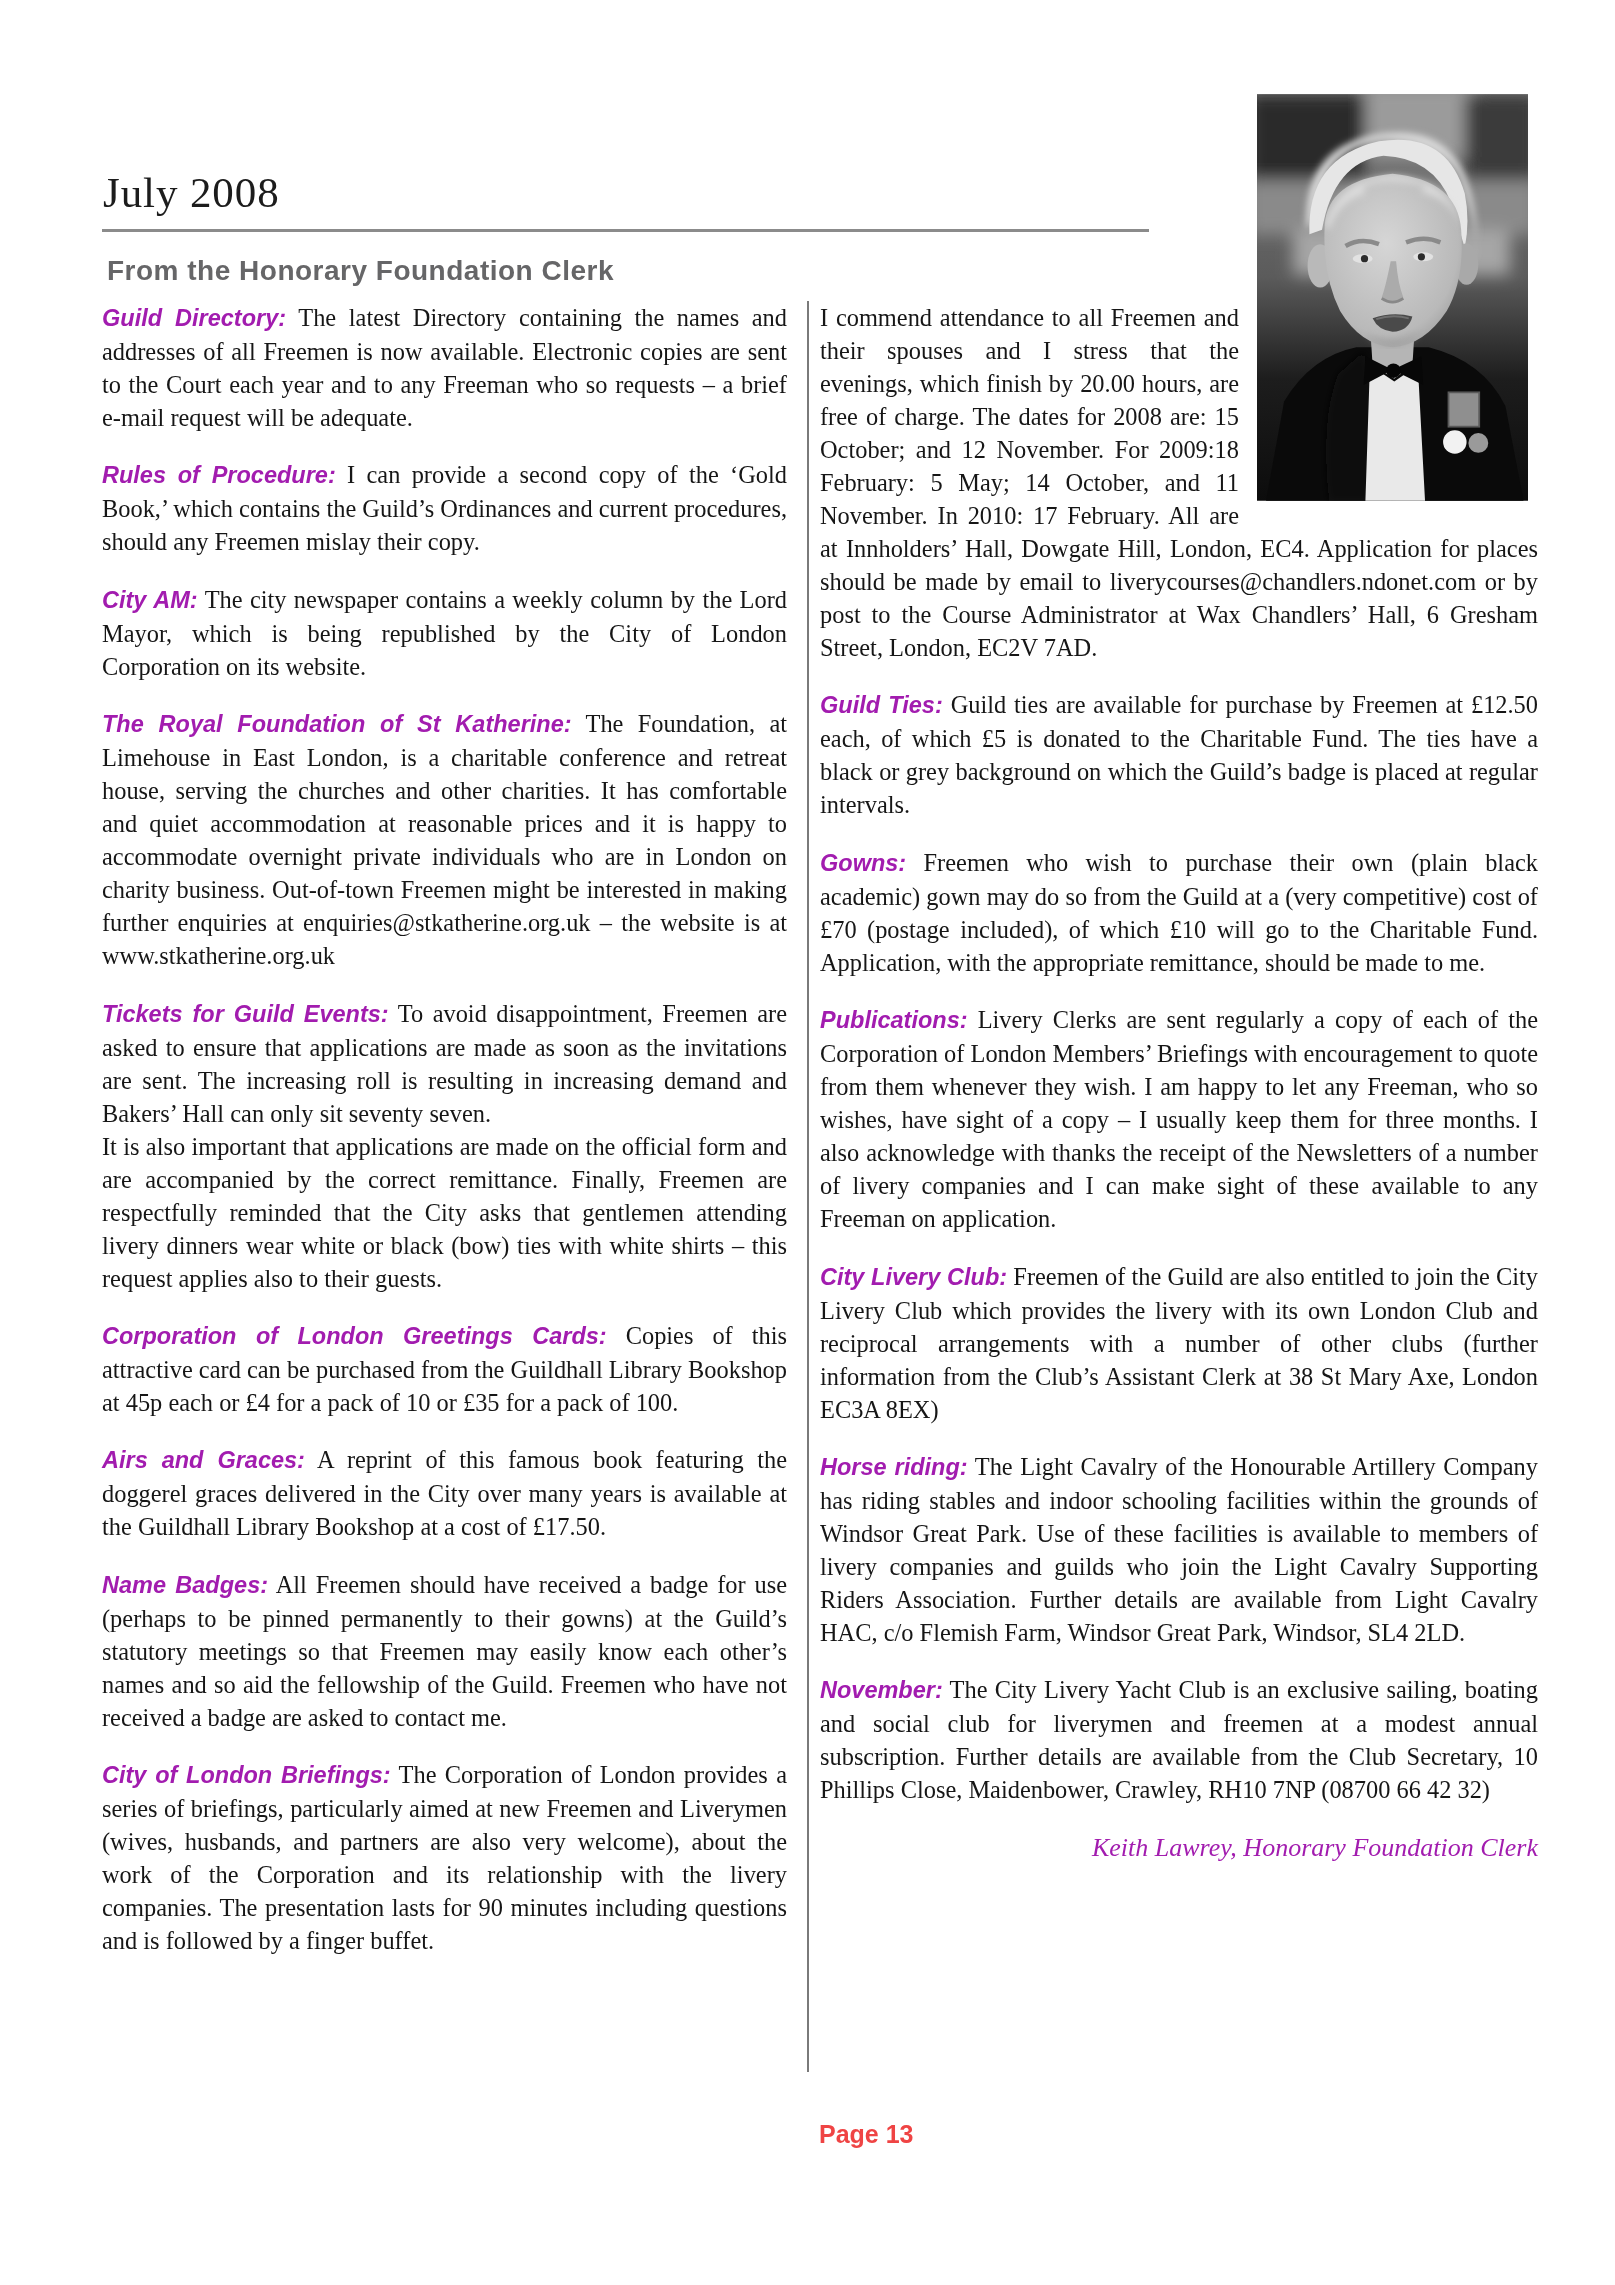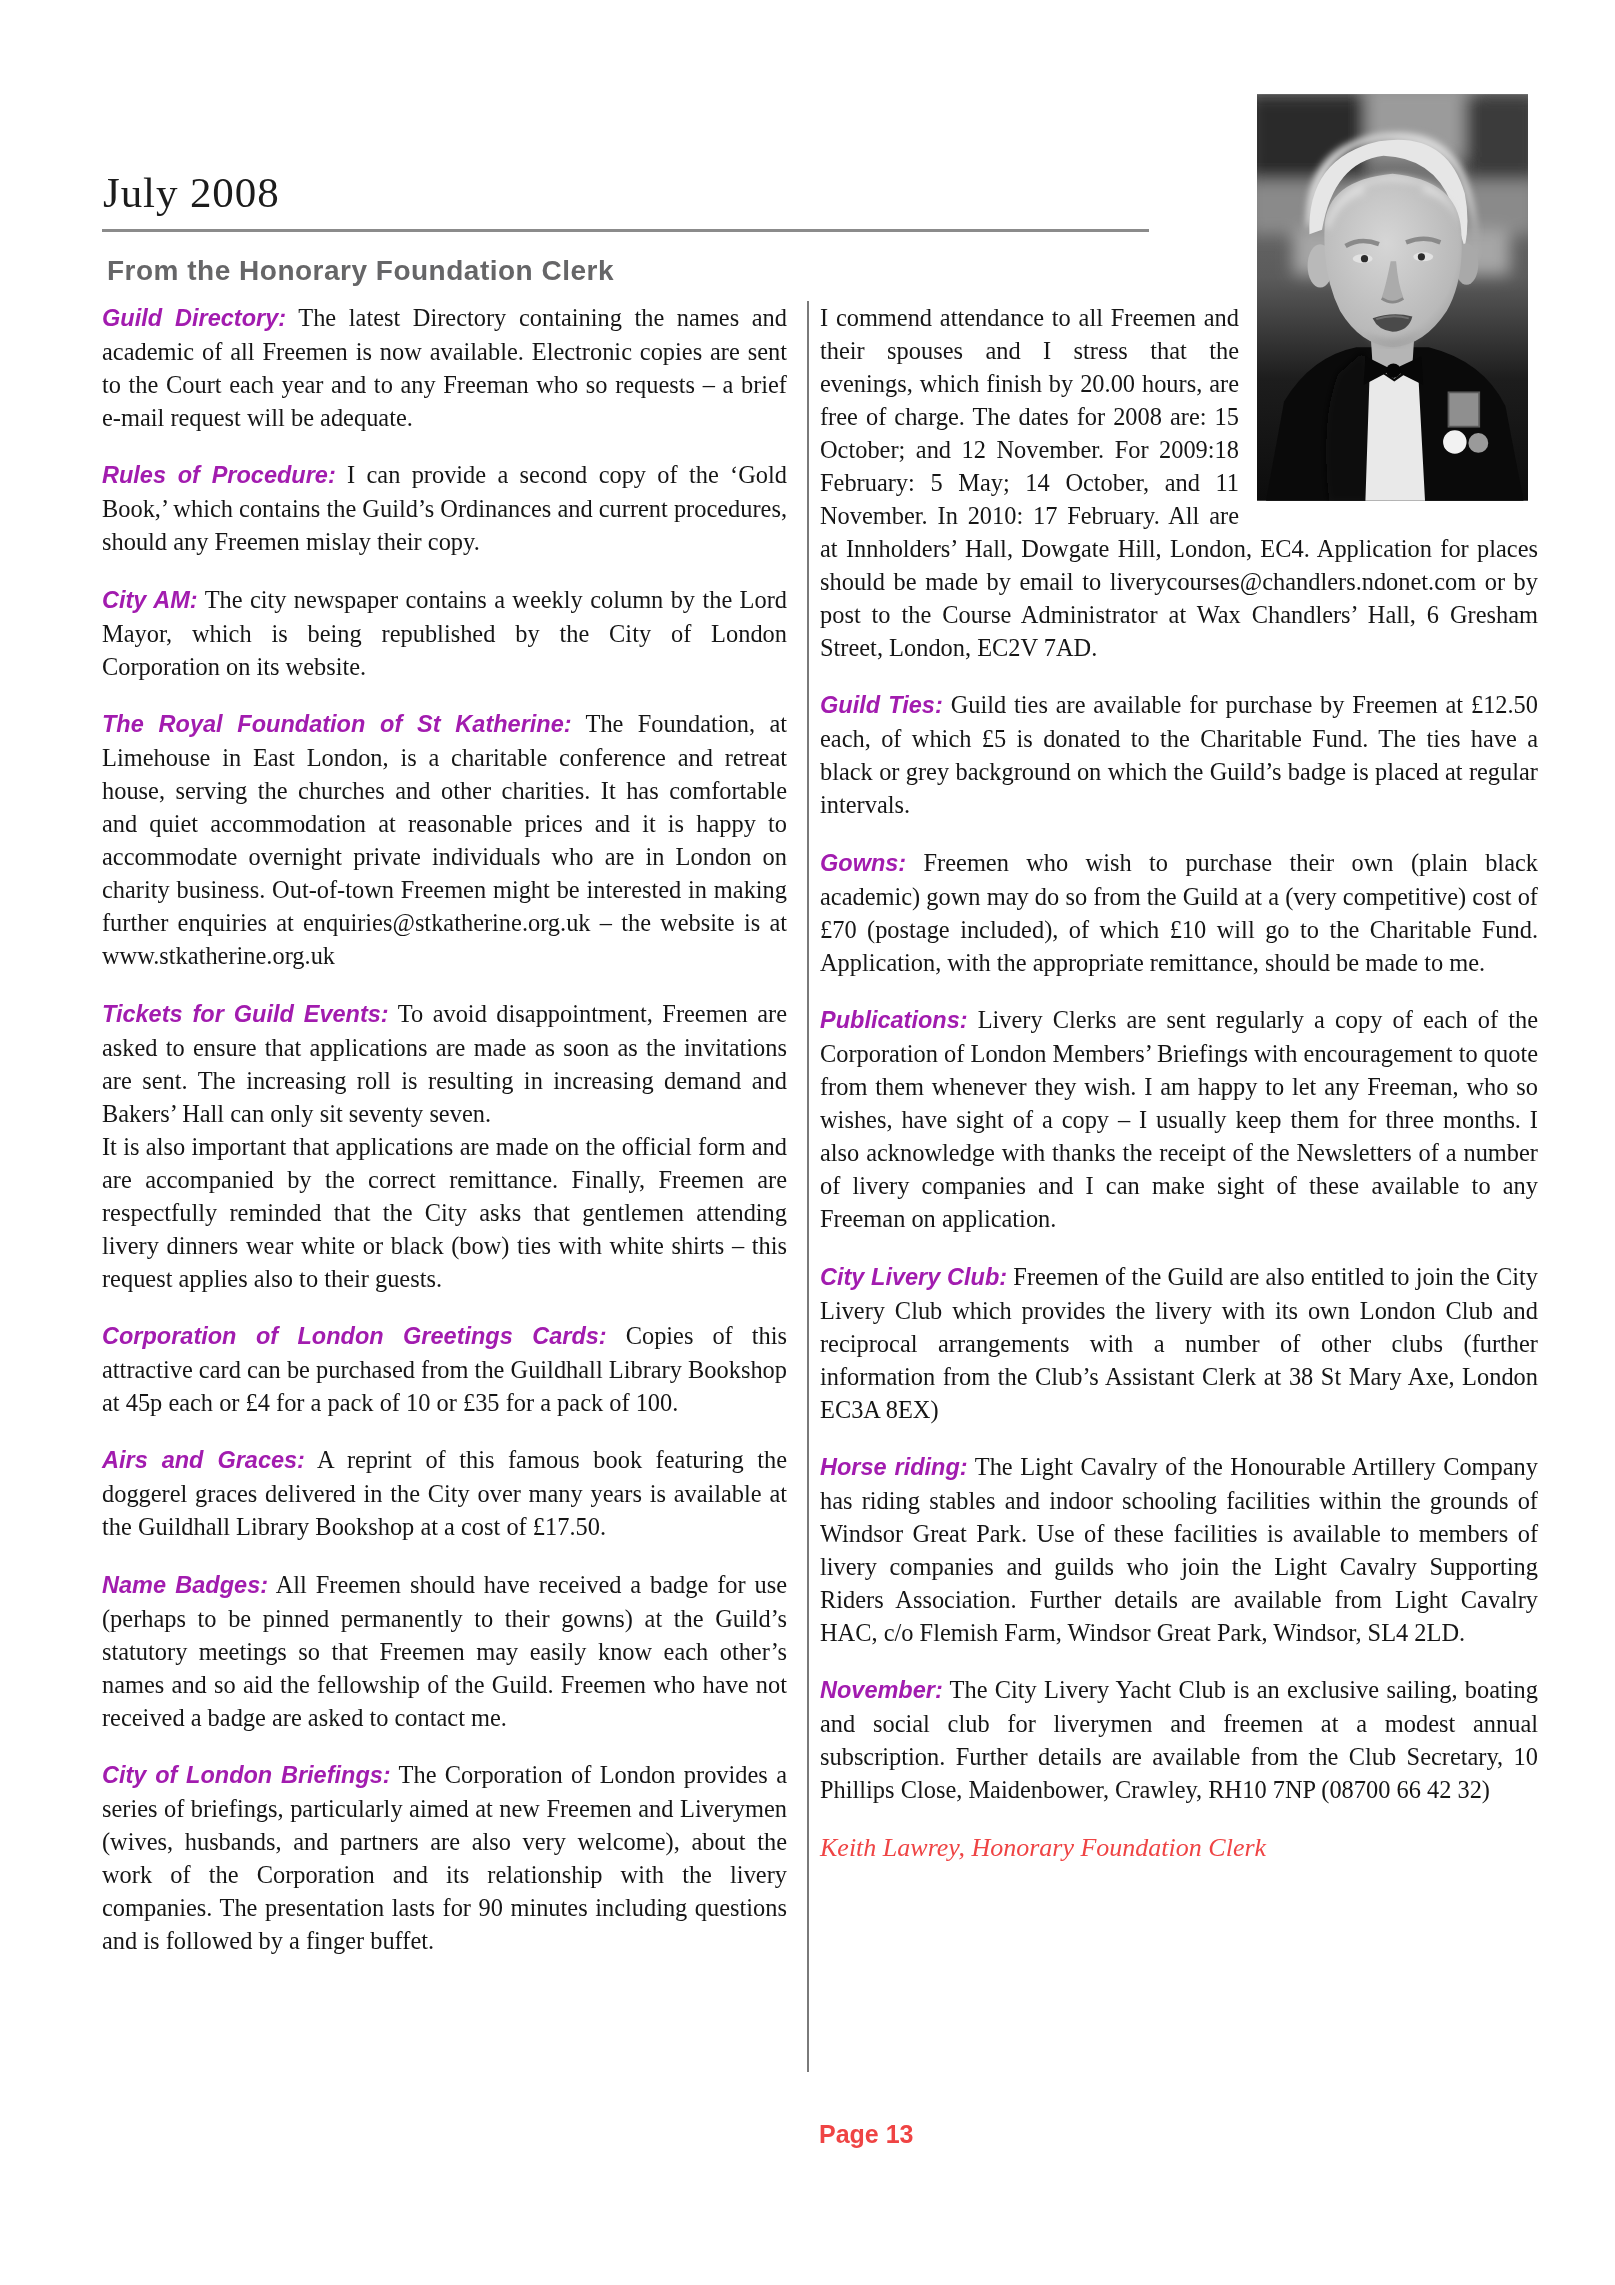--- a/index.html
+++ b/index.html
@@ -69,24 +69,24 @@
   }
   .portrait {
     position: absolute;
     left: 1257px; top: 94px;
     width: 271px; height: 407px;
     margin: 0;
   }
   .portrait svg { display: block; width: 271px; height: 407px; }
   .signature {
     margin: 12.7px 0 0 0;
-    text-align: left;
+    text-align: right;
     font-style: italic;
     font-size: 26px;
-    color: #ef4444;
+    color: #a21caf;
   }
   .footer {
     position: absolute;
     left: 819px; top: 2120px;
     font-family: "Liberation Sans", sans-serif;
     font-weight: bold;
     font-size: 25px;
     color: #ef4444;
   }
 </style>
@@ -169,21 +169,21 @@
       <rect x="212" y="330" width="34" height="38" fill="#8f8f8f"></rect>
       <rect x="212" y="330" width="34" height="38" fill="none" stroke="#5a5a5a" stroke-width="2"></rect>
       <circle cx="219" cy="385" r="13" fill="#f2f2f2"></circle>
       <circle cx="245" cy="386" r="11" fill="#9a9a9a"></circle>
     </svg>
   </figure>
 
   <div class="col col-left">
     <p class="sec">
       <span class="lead">Guild Directory:</span>
-      <span>The latest Directory containing the names and academic of all Freemen is now available. Electronic copies are sent to the Court each year and to any Freeman who so requests – a brief e-mail request will be adequate.</span>
+      <span>The latest Directory containing the names and addresses of all Freemen is now available. Electronic copies are sent to the Court each year and to any Freeman who so requests – a brief e-mail request will be adequate.</span>
     </p>
     <p class="sec">
       <span class="lead">Rules of Procedure:</span>
       <span>I can provide a second copy of the ‘Gold Book,’ which contains the Guild’s Ordinances and current procedures, should any Freemen mislay their copy.</span>
     </p>
     <p class="sec">
       <span class="lead">City AM:</span>
       <span>The city newspaper contains a weekly column by the Lord Mayor, which is being republished by the City of London Corporation on its website.</span>
     </p>
     <p class="sec">

